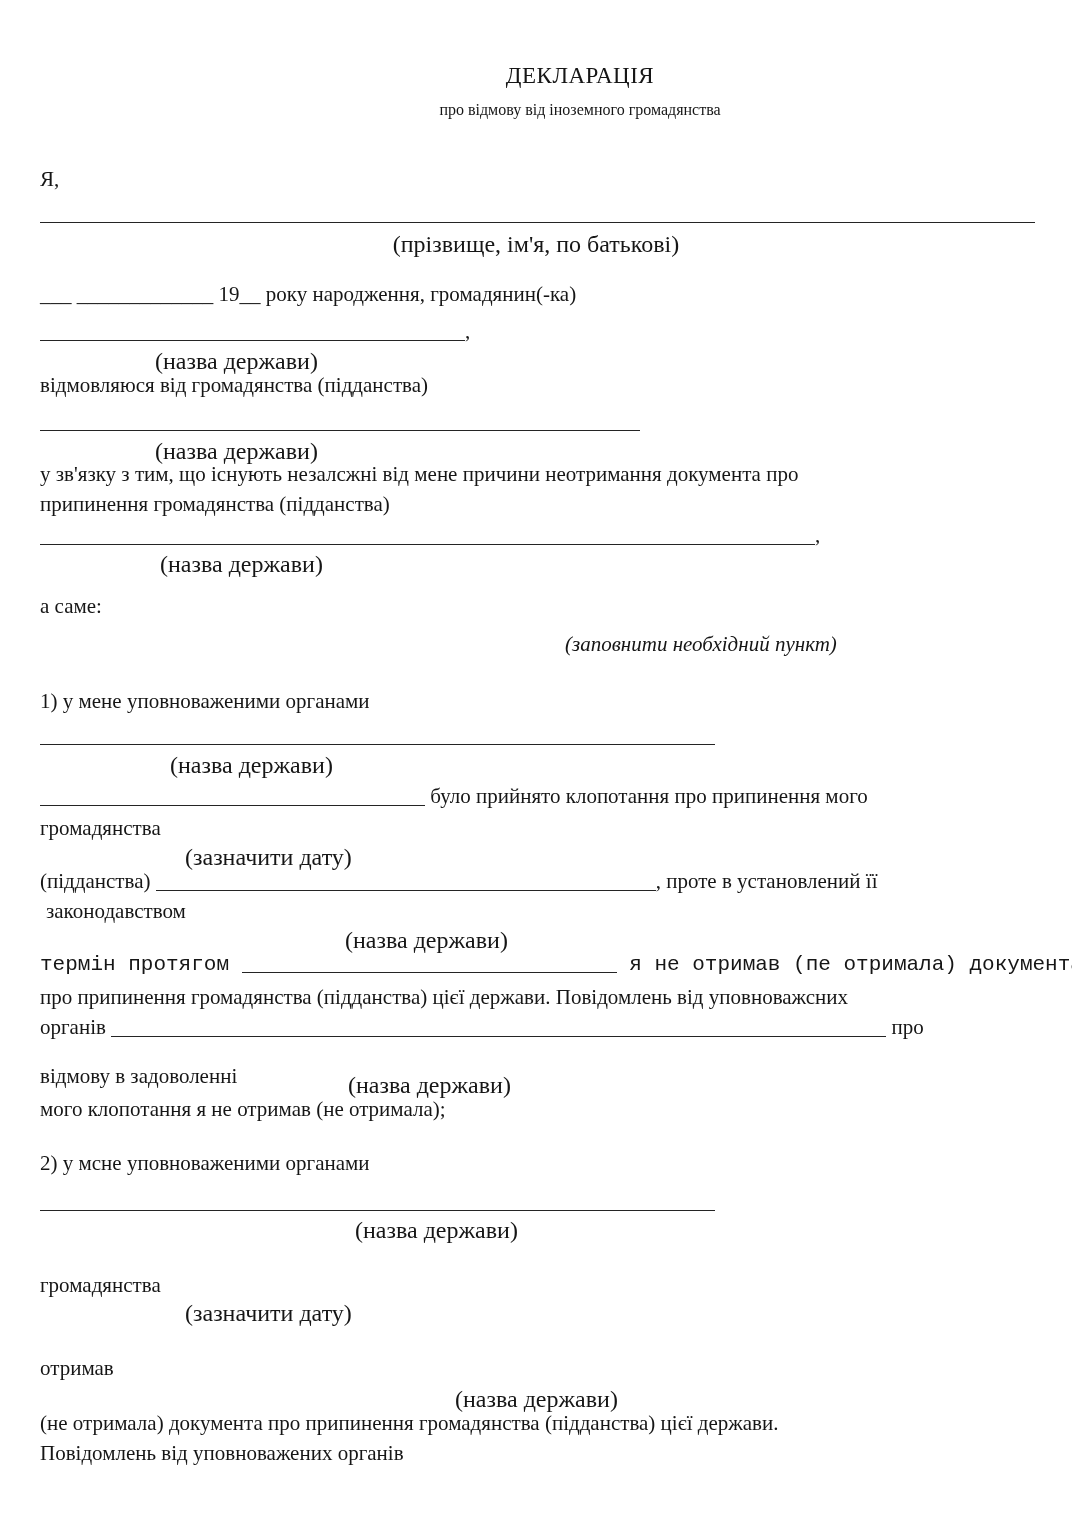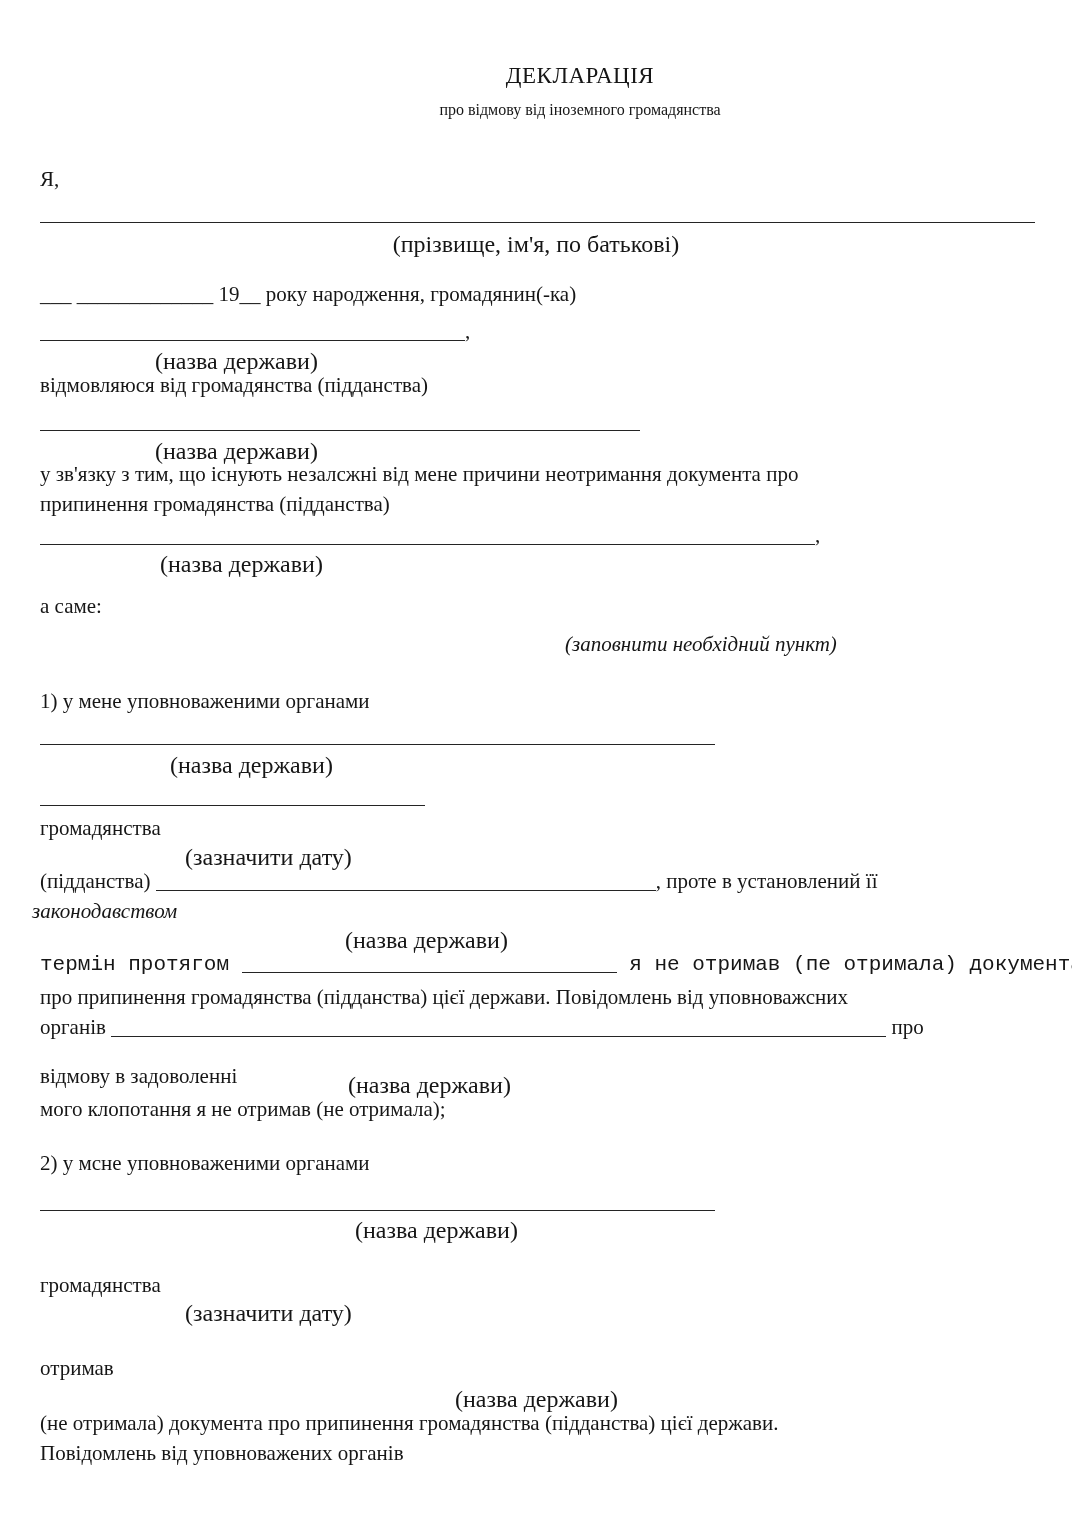--- a/index.html
+++ b/index.html
@@ -72,29 +72,30 @@
 
   <div class="line" style="top:688px; left:40px;">1) у мене уповноваженими органами</div>
 
   <div class="line" style="top:722px; left:40px;">
     <span class="blank" style="width:675px;"></span>
   </div>
   <div class="line caption" style="top:750px; left:170px;">(назва держави)</div>
 
   <div class="line" style="top:783px; left:40px;">
     <span class="blank" style="width:385px;"></span>
+    <span>було прийнято клопотання про припинення мого</span>
   </div>
   <div class="line" style="top:815px; left:40px;">громадянства</div>
   <div class="line caption" style="top:842px; left:185px;">(зазначити дату)</div>
 
   <div class="line" style="top:868px; left:40px;">
     <span>(підданства)</span>
     <span class="blank" style="width:500px;"></span><span>, проте в установлений її</span>
   </div>
-  <div class="line" style="top:898px; left:32px;font-style:italic;">законодавством</div>
+  <div class="line" style="top:898px; left:46px;">законодавством</div>
   <div class="line caption" style="top:925px; left:345px;">(назва держави)</div>
 
   <div class="line" style="top:952px; left:40px;font-family:Liberation Mono, monospace;">
     <span>термін протягом</span>
     <span class="blank" style="width:375px;"></span>
     <span>я не отримав (пе отримала) документа</span>
   </div>
   <div class="line" style="top:984px; left:40px;">про припинення громадянства (підданства) цієї держави. Повідомлень від уповноважсних</div>
 
   <div class="line" style="top:1014px; left:40px;">

